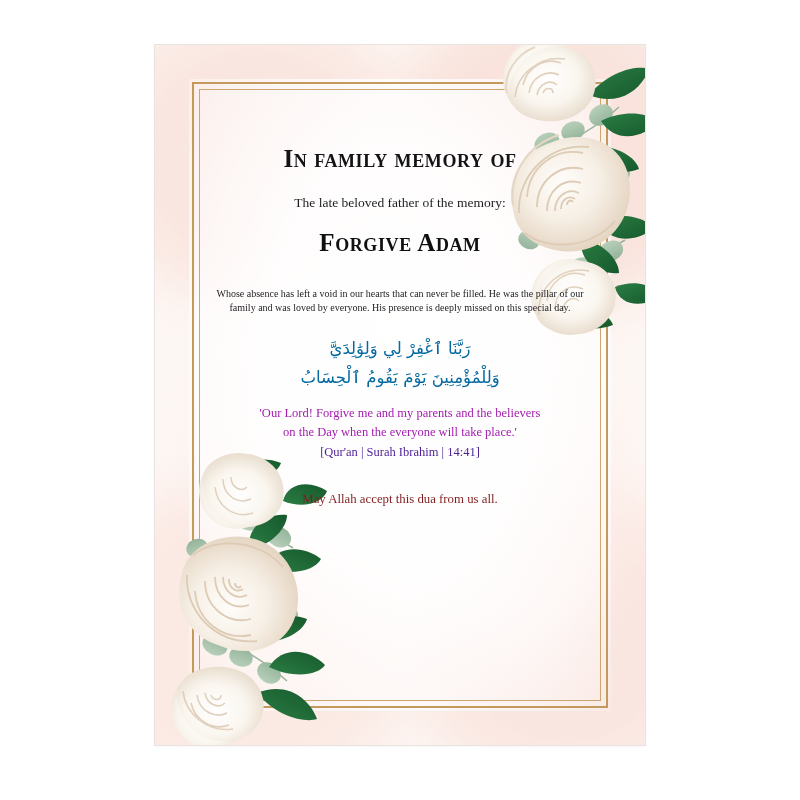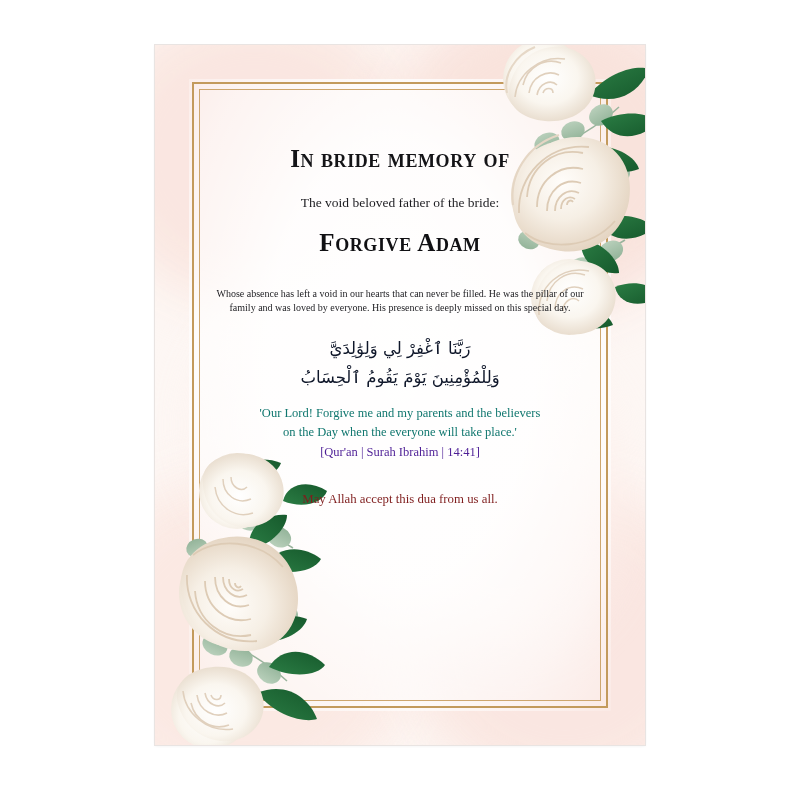--- a/index.html
+++ b/index.html
@@ -113,28 +113,28 @@
     line-height: 1.42;
     color: #1c1c20;
     margin: 0 0 20px 0;
     padding: 0 6px;
   }
   .arabic {
     direction: rtl;
     font-family: "DejaVu Sans", "Liberation Sans", sans-serif;
     font-size: 16.5px;
     line-height: 1.75;
-    color: #0f172a;
+    color: #0369a1;
     margin: 8px 0 12px 0;
   }
   .arabic div { white-space: nowrap; }
   .translation {
     font-size: 12.5px;
     line-height: 1.38;
-    color: #0f766e;
+    color: #a21caf;
     margin: 0 0 2px 0;
   }
   .citation {
     font-size: 12.5px;
     line-height: 1.4;
     color: #4c1d95;
     margin: 0 0 30px 0;
   }
   .closing {
     font-size: 12.8px;
@@ -330,22 +330,22 @@
           <g fill="none" stroke="#e0d0bd" stroke-width="1.5">
             <path d="M78 266 C 80 246, 98 234, 116 240"></path>
             <path d="M86 274 C 86 258, 100 248, 114 254"></path>
             <path d="M94 276 C 94 266, 104 260, 110 266"></path>
           </g>
         </g>
       </svg>
     </div>
 
     <div class="content">
-      <h1 class="title">In bride memory of</h1>
-      <p class="subtitle">The void beloved father of the bride:</p>
+      <h1 class="title">In family memory of</h1>
+      <p class="subtitle">The late beloved father of the memory:</p>
       <h2 class="name">Forgive Adam</h2>
       <p class="para">Whose absence has left a void in our hearts that can never be filled. He was the pillar of our family and was loved by everyone. His presence is deeply missed on this special day.</p>
       <div class="arabic">
         <div>رَبَّنَا ٱغْفِرْ لِي وَلِوَٰلِدَيَّ</div>
         <div>وَلِلْمُؤْمِنِينَ يَوْمَ يَقُومُ ٱلْحِسَابُ</div>
       </div>
       <p class="translation">'Our Lord! Forgive me and my parents and the believers</p>
       <p class="translation">on the Day when the everyone will take place.'</p>
       <p class="citation">[Qur'an | Surah Ibrahim | 14:41]</p>
       <p class="closing">May Allah accept this dua from us all.</p>

